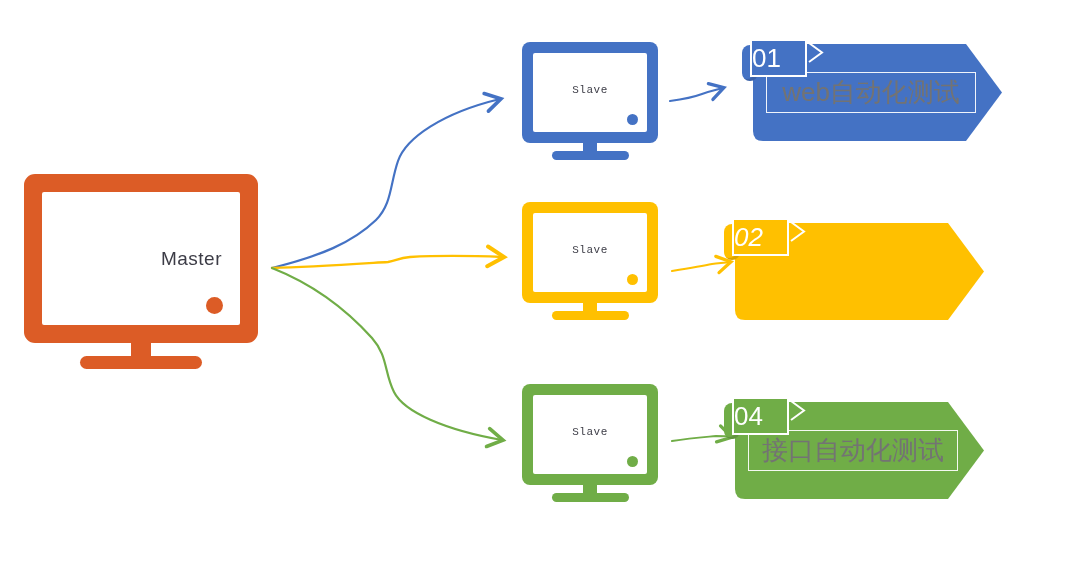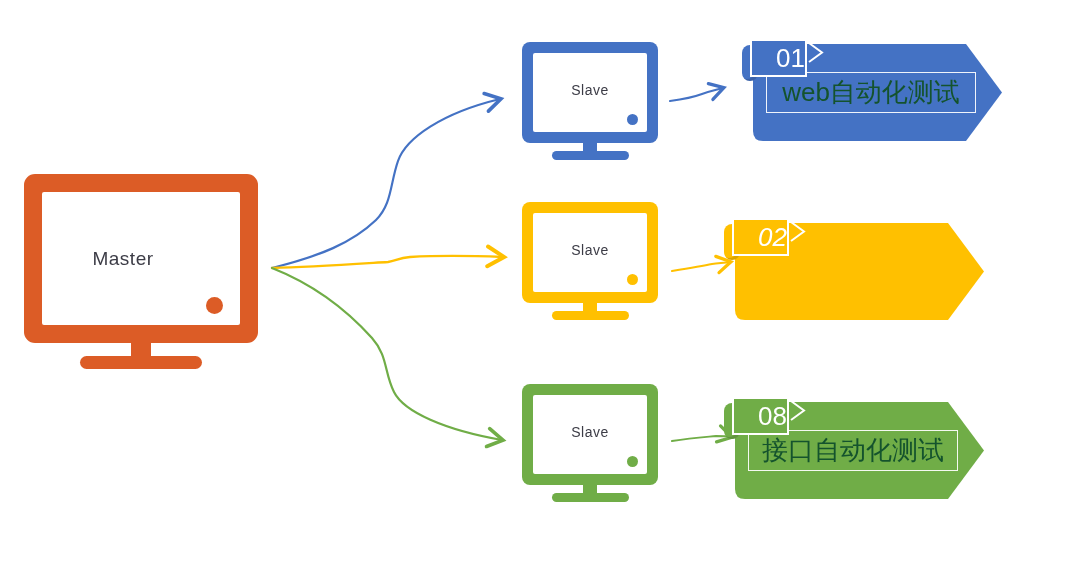--- a/index.html
+++ b/index.html
@@ -22,54 +22,54 @@
   .monitor{position:absolute;z-index:2;}
   .frame{position:absolute;left:0;top:0;background:var(--c);}
   .screen{position:absolute;background:#ffffff;display:flex;align-items:center;justify-content:center;}
   .node-label{color:#3C3C46;letter-spacing:.5px;}
   .power-dot{position:absolute;border-radius:50%;background:var(--c);}
   .neck{position:absolute;background:var(--c);}
   .base{position:absolute;background:var(--c);}
 
   .monitor.master{left:24px;top:174px;width:234px;height:200px;}
   .master .frame{width:234px;height:169px;border-radius:11px;}
-  .master .screen{left:18px;top:18px;width:198px;height:133px;border-radius:2px;}
+  .master .screen{left:18px;top:18px;width:198px;height:133px;border-radius:2px;justify-content:flex-end;}
   .master .node-label{font-size:19px;transform:translateX(-18px);}
   .master .power-dot{width:17px;height:17px;right:17px;bottom:11px;}
   .master .neck{left:107px;top:169px;width:20px;height:16px;}
   .master .base{left:56px;top:182px;width:122px;height:13px;border-radius:7px;}
 
   .monitor.slave{width:140px;height:120px;}
   .slave .frame{width:136px;height:101px;border-radius:8px;}
   .slave .screen{left:11px;top:11px;width:114px;height:79px;border-radius:2px;}
-  .slave .node-label{font-size:14px;transform:translateY(-3px);}
+  .slave .node-label{font-size:11px;transform:translateY(-3px);font-family:Liberation Mono, monospace;}
   .slave .power-dot{width:11px;height:11px;right:9px;bottom:7px;}
   .slave .neck{left:61px;top:101px;width:14px;height:11px;}
   .slave .base{left:30px;top:109px;width:77px;height:9px;border-radius:5px;}
 
   #slave-1{left:522px;top:42px;}
   #slave-2{left:522px;top:202px;}
   #slave-3{left:522px;top:384px;}
 
   
   .banner{position:absolute;width:264px;height:106px;z-index:2;}
   #banner-1{left:745px;top:39px;}
   #banner-2{left:727px;top:218px;font-style:italic;}
   #banner-3{left:727px;top:397px;}
   .banner .body{position:absolute;left:0;top:0;overflow:visible;}
   .curl{position:absolute;left:-3px;top:6px;width:16px;height:36px;background:var(--c);
         border-radius:8px;box-shadow:inset -3px -2px 0 rgba(0,0,0,.14);z-index:1;}
   .badge{position:absolute;left:5px;top:0;width:57px;height:38px;background:var(--c);
          border:2px solid #ffffff;box-sizing:border-box;color:#ffffff;font-size:26px;
-         display:flex;align-items:center;justify-content:flex-end;z-index:3;}
+         display:flex;align-items:center;justify-content:flex-start;z-index:3;}
   .flag-chevron{position:absolute;left:63px;top:3px;z-index:3;}
   .textbox{position:absolute;left:21px;top:33px;width:210px;height:41px;
            border:1.5px solid rgba(255,255,255,.92);box-sizing:border-box;z-index:2;
            display:flex;align-items:center;justify-content:center;
-           color:#14532d;font-size:26px;white-space:nowrap;}
+           color:#737373;font-size:26px;white-space:nowrap;}
 </style>
 </head>
 <body>
 
 <div id="canvas">
 
   <svg id="arrows" viewBox="0 0 1080 567" xmlns="http://www.w3.org/2000/svg">
     <defs>
       <marker id="ah-blue" viewBox="0 0 12 12" refX="9" refY="6" markerWidth="11" markerHeight="11" orient="auto">
         <path d="M2 1.5 L9.5 6 L2 10.5" fill="none" stroke="#4472C4" stroke-width="1.8" stroke-linecap="round"></path>
@@ -159,21 +159,21 @@
       <path d="M1 1 L14 10.5 L1 20" fill="none" stroke="#ffffff" stroke-width="2"></path>
     </svg>
   </div>
 
   <div class="banner green" id="banner-3">
     <svg class="body" width="264" height="106" viewBox="0 0 264 106">
       <path d="M 18 5 L 221 5 L 257 53.5 L 221 102 L 18 102 Q 8 102 8 92 L 8 15 Q 8 5 18 5 Z" fill="#70AD47"></path>
     </svg>
     <span class="curl"></span>
     <div class="badge">
-      <span>08</span>
+      <span>04</span>
     </div>
     <svg class="flag-chevron" width="18" height="22" viewBox="0 0 18 22">
       <path d="M1 1 L14 10.5 L1 20" fill="none" stroke="#ffffff" stroke-width="2"></path>
     </svg>
     <div class="textbox">
       <span>接口自动化测试</span>
     </div>
   </div>
 
 </div>

